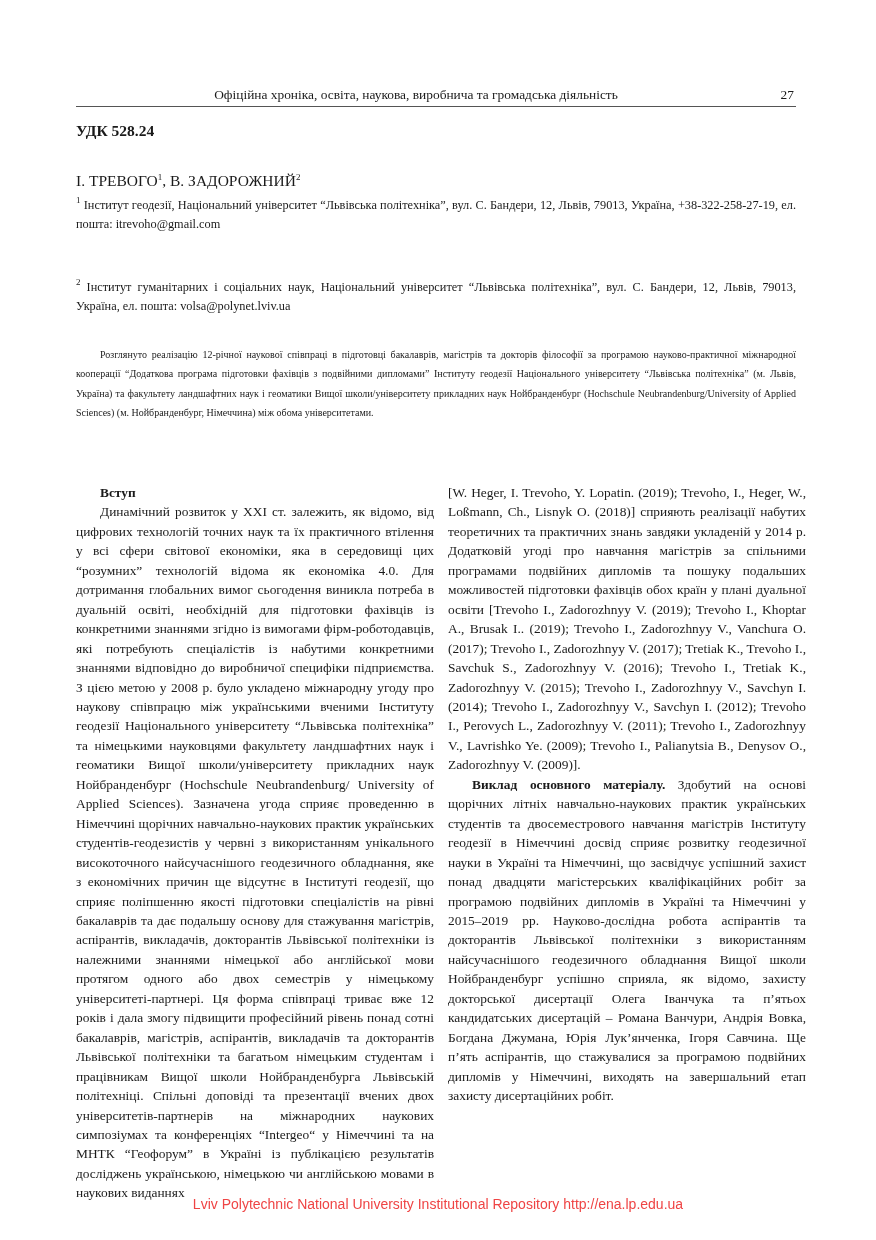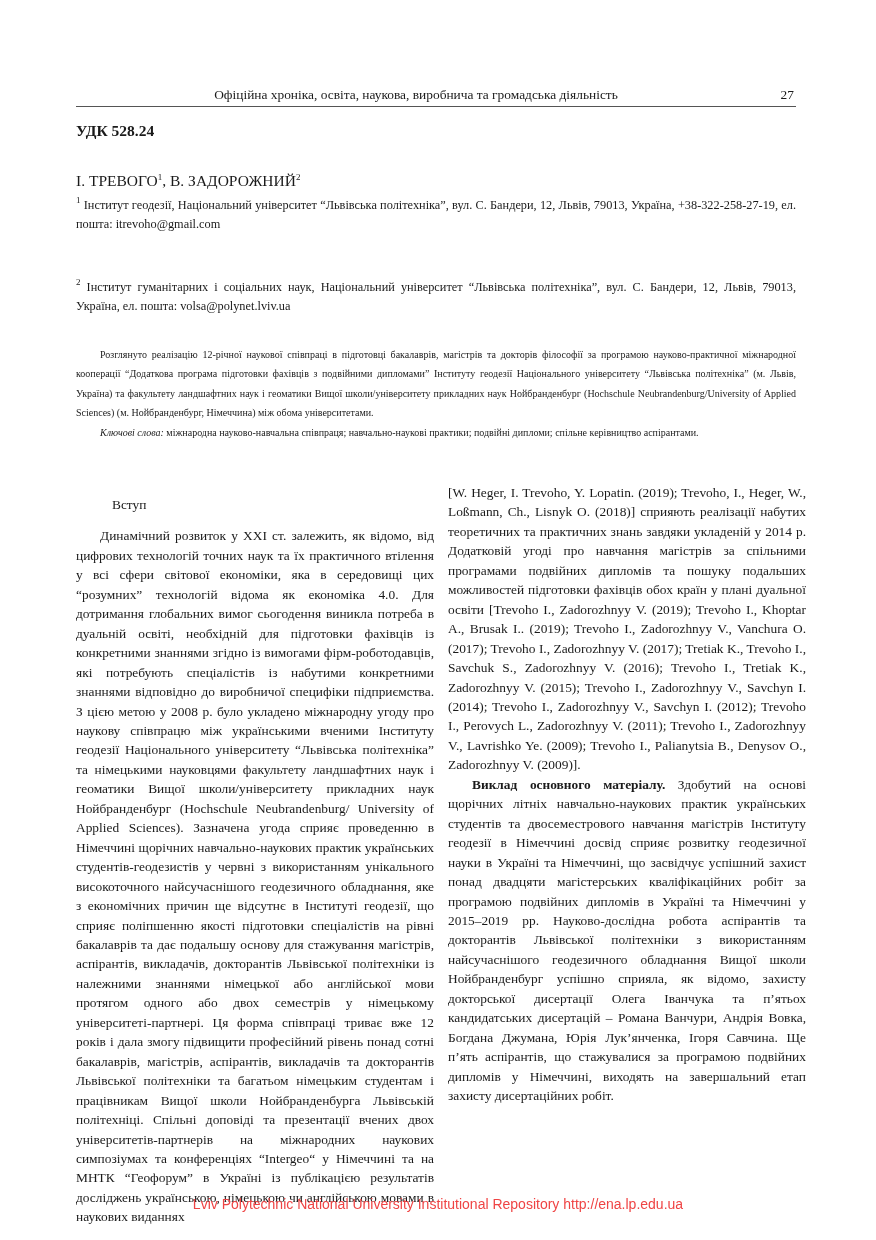--- a/index.html
+++ b/index.html
@@ -19,21 +19,21 @@
                  font-weight: bold; font-size: 16.2px; line-height: 20px; }
   .abstract { position: absolute; left: 76px; width: 720px; top: 345px; font-size: 10px;
               line-height: 19.4px; text-align: justify; }
   .abstract p { margin: 0; text-indent: 24px; }
   .kw-label { font-style: italic; }
   .col { position: absolute; top: 483px; width: 358px; font-size: 13.4px; line-height: 19.45px;
          text-align: justify; }
   .col-left { left: 76px; }
   .col-right { left: 448px; }
   .col p { margin: 0; text-indent: 24px; }
-  .col h3 { margin: 12px; font-size: 13.4px; font-weight: normal; padding-left: 24px; line-height: 19.45px; }
+  .col h3 { margin: 0; font-size: 13.4px; font-weight: bold; padding-left: 24px; line-height: 19.45px; }
   .bold-inline { font-weight: bold; }
   .footer { position: absolute; left: 0; width: 876px; top: 1196px; text-align: center;
             font-family: "Liberation Sans", "DejaVu Sans", sans-serif; font-size: 14px; color: #ef4444; }
 </style>
 </head>
 <body>
 
 <div class="running-head">
   <span class="title">Офіційна хроніка, освіта, наукова, виробнича та громадська діяльність</span>
   <span class="page">27</span>
@@ -50,21 +50,20 @@
 </div>
 <div class="affil affil2">
   <sup>2</sup><span> Інститут гуманітарних і соціальних наук, Національний університет “Львівська політехніка”, вул. С. Бандери, 12, Львів, 79013, Україна, ел. пошта: volsa@polynet.lviv.ua</span>
 </div>
 
 <div class="paper-title">
 </div>
 
 <div class="abstract">
   <p>Розглянуто реалізацію 12-річної наукової співпраці в підготовці бакалаврів, магістрів та докторів філософії за програмою науково-практичної міжнародної кооперації “Додаткова програма підготовки фахівців з подвійними дипломами” Інституту геодезії Національного університету “Львівська політехніка” (м. Львів, Україна) та факультету ландшафтних наук і геоматики Вищої школи/університету прикладних наук Нойбранденбург (Hochschule Neubrandenburg/University of Applied Sciences) (м. Нойбранденбург, Німеччина) між обома університетами.</p>
-  <p><span class="kw-label">Ключові слова:</span><span> міжнародна науково-навчальна співпраця; навчально-наукові практики; подвійні дипломи; спільне керівництво аспірантами.</span></p>
 </div>
 
 <div class="col col-left">
   <h3>Вступ</h3>
   <p>Динамічний розвиток у XXI ст. залежить, як відомо, від цифрових технологій точних наук та їх практичного втілення у всі сфери світової економіки, яка в середовищі цих “розумних” технологій відома як економіка 4.0. Для дотримання глобальних вимог сьогодення виникла потреба в дуальній освіті, необхідній для підготовки фахівців із конкретними знаннями згідно із вимогами фірм-роботодавців, які потребують спеціалістів із набутими конкретними знаннями відповідно до виробничої специфіки підприємства. З цією метою у 2008 р. було укладено міжнародну угоду про наукову співпрацю між українськими вченими Інституту геодезії Національного університету “Львівська політехніка” та німецькими науковцями факультету ландшафтних наук і геоматики Вищої школи/університету прикладних наук Нойбранденбург (Hochschule Neubrandenburg/ University of Applied Sciences). Зазначена угода сприяє проведенню в Німеччині щорічних навчально-наукових практик українських студентів-геодезистів у червні з використанням унікального високоточного найсучаснішого геодезичного обладнання, яке з економічних причин ще відсутнє в Інституті геодезії, що сприяє поліпшенню якості підготовки спеціалістів на рівні бакалаврів та дає подальшу основу для стажування магістрів, аспірантів, викладачів, докторантів Львівської політехніки із належними знаннями німецької або англійської мови протягом одного або двох семестрів у німецькому університеті-партнері. Ця форма співпраці триває вже 12 років і дала змогу підвищити професійний рівень понад сотні бакалаврів, магістрів, аспірантів, викладачів та докторантів Львівської політехніки та багатьом німецьким студентам і працівникам Вищої школи Нойбранденбурга Львівській політехніці. Спільні доповіді та презентації вчених двох університетів-партнерів на міжнародних наукових симпозіумах та конференціях “Intergeo“ у Німеччині та на МНТК “Геофорум” в Україні із публікацією результатів досліджень українською, німецькою чи англійською мовами в наукових виданнях</p>
 </div>
 
 <div class="col col-right">
   <p style="text-indent:0">[W. Heger, I. Trevoho, Y. Lopatin. (2019); Trevoho, I., Heger, W., Loßmann, Ch., Lisnyk O. (2018)] сприяють реалізації набутих теоретичних та практичних знань завдяки укладеній у 2014 р. Додатковій угоді про навчання магістрів за спільними програмами подвійних дипломів та пошуку подальших можливостей підготовки фахівців обох країн у плані дуальної освіти [Trevoho I., Zadorozhnyy V. (2019); Trevoho I., Khoptar A., Brusak I.. (2019); Trevoho I., Zadorozhnyy V., Vanchura O. (2017); Trevoho I., Zadorozhnyy V. (2017); Tretiak K., Trevoho I., Savchuk S., Zadorozhnyy V. (2016); Trevoho I., Tretiak K., Zadorozhnyy V. (2015); Trevoho I., Zadorozhnyy V., Savchyn I. (2014); Trevoho I., Zadorozhnyy V., Savchyn I. (2012); Trevoho I., Perovych L., Zadorozhnyy V. (2011); Trevoho I., Zadorozhnyy V., Lavrishko Ye. (2009); Trevoho I., Palianytsia B., Denysov O., Zadorozhnyy V. (2009)].</p>
   <p><span class="bold-inline">Виклад основного матеріалу.</span><span> Здобутий на основі щорічних літніх навчально-наукових практик українських студентів та двосеместрового навчання магістрів Інституту геодезії в Німеччині досвід сприяє розвитку геодезичної науки в Україні та Німеччині, що засвідчує успішний захист понад двадцяти магістерських кваліфікаційних робіт за програмою подвійних дипломів в Україні та Німеччині у 2015–2019 рр. Науково-дослідна робота аспірантів та докторантів Львівської політехніки з використанням найсучаснішого геодезичного обладнання Вищої школи Нойбранденбург успішно сприяла, як відомо, захисту докторської дисертації Олега Іванчука та п’ятьох кандидатських дисертацій – Романа Ванчури, Андрія Вовка, Богдана Джумана, Юрія Лук’янченка, Ігоря Савчина. Ще п’ять аспірантів, що стажувалися за програмою подвійних дипломів у Німеччині, виходять на завершальний етап захисту дисертаційних робіт.</span></p>

